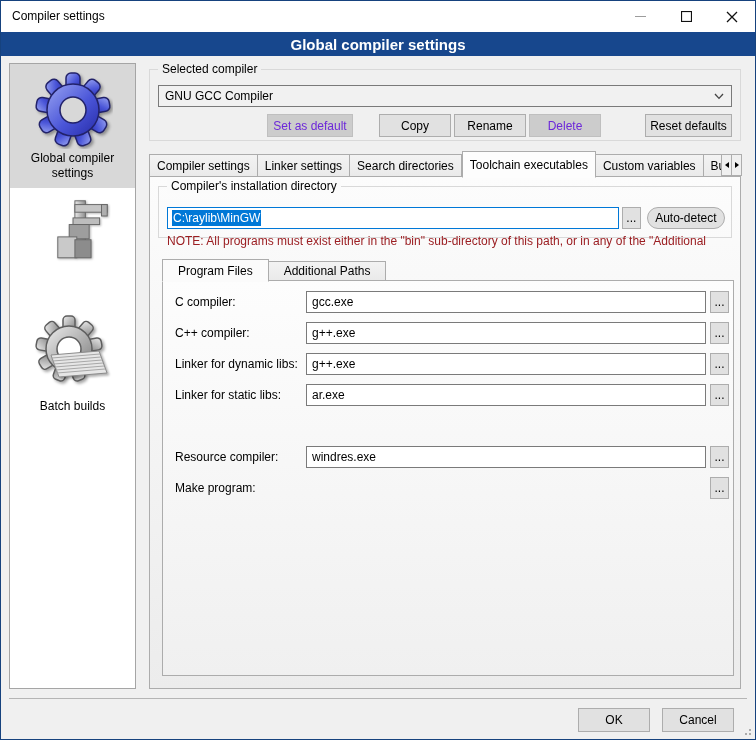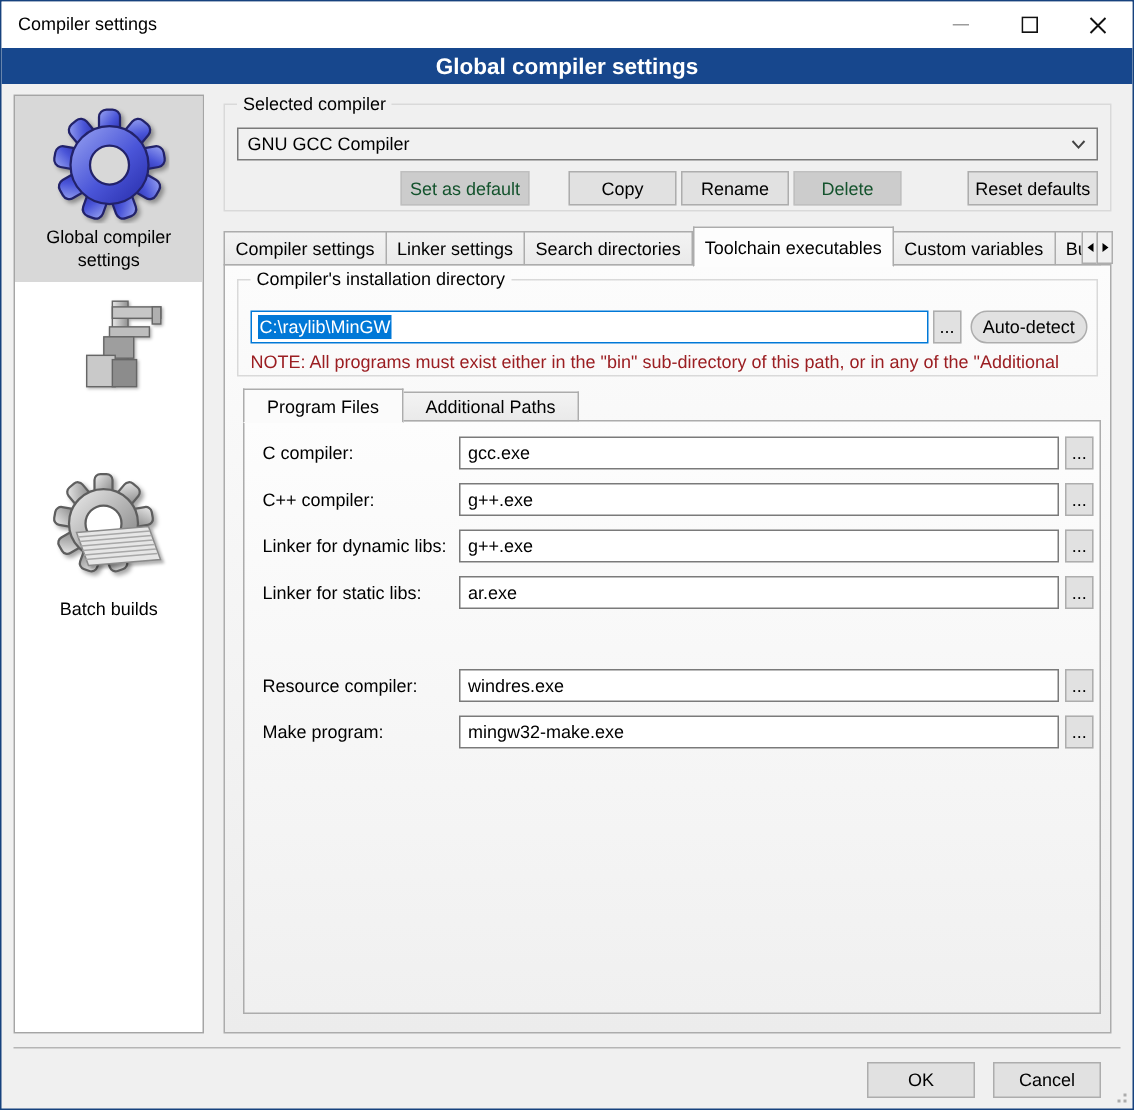--- a/index.html
+++ b/index.html
@@ -28,37 +28,37 @@
   .groupbox { position:absolute; border:1px solid #D9D9D9; }
   .legend { position:absolute; top:-8px; left:8px; background:#F0F0F0; padding:0 4px; font-size:12px; white-space:nowrap; }
 
   
   .grp-compiler { left:148px; top:68px; width:592px; height:72px; }
   .combo { position:absolute; height:22px; border:1px solid #7A7A7A; background:#F1F1F1; display:flex; align-items:center; padding-left:6px; }
   .combo .chev { position:absolute; right:7px; top:7px; }
   .combo-main { left:8px; top:15px; width:574px; }
   .btn-row { position:absolute; left:0; right:8px; top:44px; height:23px; display:flex; justify-content:flex-end; align-items:center; }
   .btn { height:23px; background:#E1E1E1; border:1px solid #ADADAD; font-size:12px; font-family:"Liberation Sans",sans-serif; display:flex; align-items:center; justify-content:center; cursor:default; }
-  .btn.disabled { background:#CCCCCC; border-color:#BFBFBF; color:#14532d; }
+  .btn.disabled { background:#CCCCCC; border-color:#BFBFBF; color:#6d28d9; }
 
   
   .tabstrip { position:absolute; left:148px; top:149px; width:592px; height:27px; display:flex; align-items:flex-end; }
   .tab { height:23px; background:linear-gradient(#F3F3F3,#EAEAEA); border:1px solid #ACACAC; border-left-width:0; padding:0 7px; display:flex; align-items:center; font-size:12px; white-space:nowrap; }
   .tab:first-child { border-left-width:1px; }
   .tab.active { height:27px; background:#FDFDFD; border-left-width:1px; border-bottom:1px solid #FDFDFD; margin-bottom:-1px; z-index:3; position:relative; }
   .tab.clipped { width:30px; overflow:hidden; padding-right:0; }
   .tab-arrows { position:absolute; right:-1px; bottom:1px; display:flex; }
   .arrow-btn { width:11px; height:22px; background:#F0F0F0; border:1px solid #ADADAD; display:flex; align-items:center; justify-content:center; margin-left:-1px; }
   .tri-l { width:0; height:0; border-top:3px solid transparent; border-bottom:3px solid transparent; border-right:4px solid #000; }
   .tri-r { width:0; height:0; border-top:3px solid transparent; border-bottom:3px solid transparent; border-left:4px solid #000; }
 
   
   .panel { position:absolute; left:148px; top:175px; width:592px; height:513px; border:1px solid #ACACAC; background:linear-gradient(#FCFCFC,#ECECEC); z-index:1; }
 
-  .grp-install { left:8px; top:9px; width:574px; height:65px; border:1px solid #D9D9D9; position:absolute; }
+  .grp-install { left:8px; top:9px; width:574px; height:52px; border:1px solid #D9D9D9; position:absolute; }
   .grp-install .legend { background:#FBFBFB; }
   .path-row { position:absolute; left:8px; top:20px; right:6px; height:22px; display:flex; }
   .path-input { flex:0 0 452px; height:22px; border:1px solid #0078D7; background:#FFFFFF; display:flex; align-items:center; padding-left:4px; overflow:hidden; }
   .sel-text { background:#0078D7; color:#FFFFFF; padding:1px 1px; white-space:pre; }
   .dots-btn { width:19px; height:22px; margin-left:3px; }
   .autodetect-btn { width:80px; height:22px; margin-left:6px;border-radius:11px; }
   .note { position:absolute; left:8px; top:47px; right:1px; color:#9B1E22; white-space:nowrap; overflow:hidden; font-size:12px; }
 
   
   .subtabstrip { position:absolute; left:12px; top:81px; height:23px; display:flex; align-items:flex-end; }
@@ -335,23 +335,20 @@
       </div>
       <div class="frow" style="top:165px">
         <span class="flabel">Resource compiler:</span>
         <div class="tinput">
             <span>windres.exe</span>
           </div>
         <button class="btn dots-btn">...</button>
       </div>
       <div class="frow" style="top:196px">
         <span class="flabel">Make program:</span>
-        <div class="tinput">
-            <span>mingw32-make.exe</span>
-          </div>
         <button class="btn dots-btn">...</button>
       </div>
     </div>
   </div>
 
   <div class="sep"></div>
   <button class="btn ok-btn">OK</button>
   <button class="btn cancel-btn">Cancel</button>
   <div class="grip">
     <i style="right:0;bottom:0"></i>

